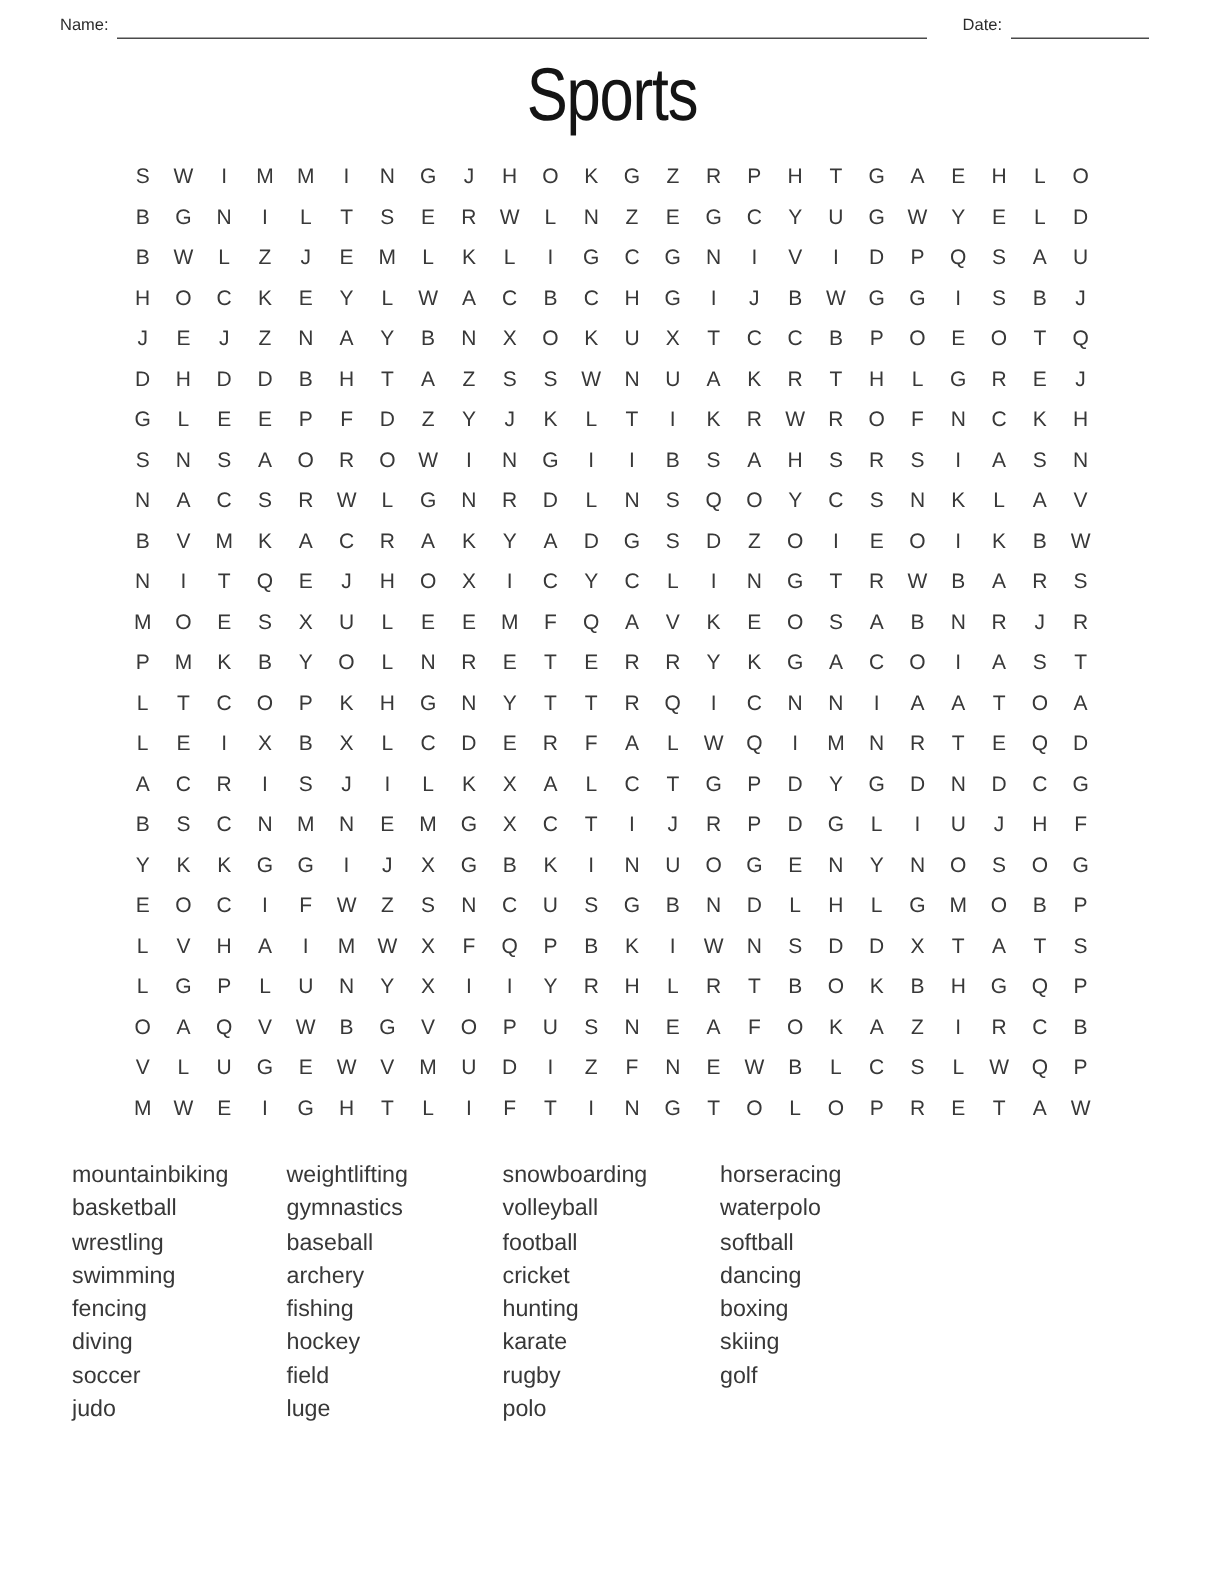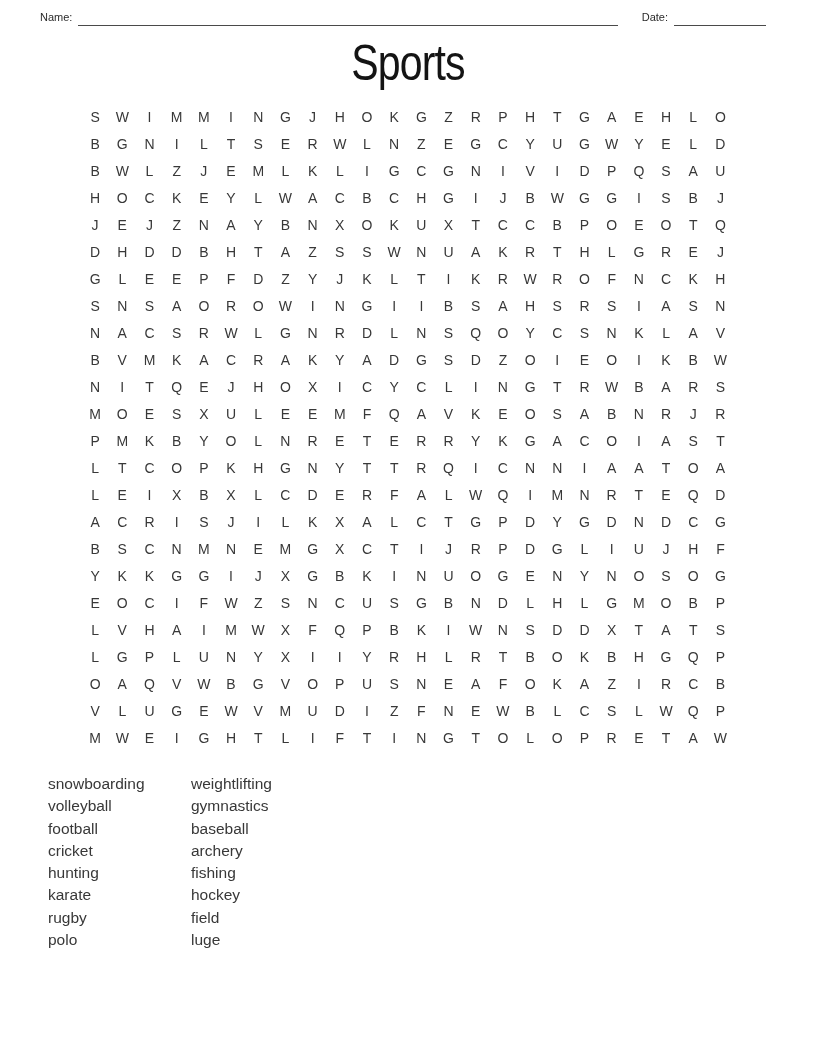--- a/index.html
+++ b/index.html
@@ -716,32 +716,51 @@
       <span class="grid-cell">R</span>
       <span class="grid-cell">E</span>
       <span class="grid-cell">T</span>
       <span class="grid-cell">A</span>
       <span class="grid-cell">W</span>
     </div>
   </div>
 
 <div class="words">
     <div class="word-col">
-      <div class="word">snowboarding</div>
-      <div class="word">volleyball</div>
-      <div class="word">football</div>
-      <div class="word">cricket</div>
-      <div class="word">hunting</div>
-      <div class="word">karate</div>
-      <div class="word">rugby</div>
-      <div class="word">polo</div>
+      <div class="word">mountainbiking</div>
+      <div class="word">basketball</div>
+      <div class="word">wrestling</div>
+      <div class="word">swimming</div>
+      <div class="word">fencing</div>
+      <div class="word">diving</div>
+      <div class="word">soccer</div>
+      <div class="word">judo</div>
     </div>
     <div class="word-col">
       <div class="word">weightlifting</div>
       <div class="word">gymnastics</div>
       <div class="word">baseball</div>
       <div class="word">archery</div>
       <div class="word">fishing</div>
       <div class="word">hockey</div>
       <div class="word">field</div>
       <div class="word">luge</div>
     </div>
+    <div class="word-col">
+      <div class="word">snowboarding</div>
+      <div class="word">volleyball</div>
+      <div class="word">football</div>
+      <div class="word">cricket</div>
+      <div class="word">hunting</div>
+      <div class="word">karate</div>
+      <div class="word">rugby</div>
+      <div class="word">polo</div>
+    </div>
+    <div class="word-col">
+      <div class="word">horseracing</div>
+      <div class="word">waterpolo</div>
+      <div class="word">softball</div>
+      <div class="word">dancing</div>
+      <div class="word">boxing</div>
+      <div class="word">skiing</div>
+      <div class="word">golf</div>
+    </div>
   </div>
 
 </body></html>

